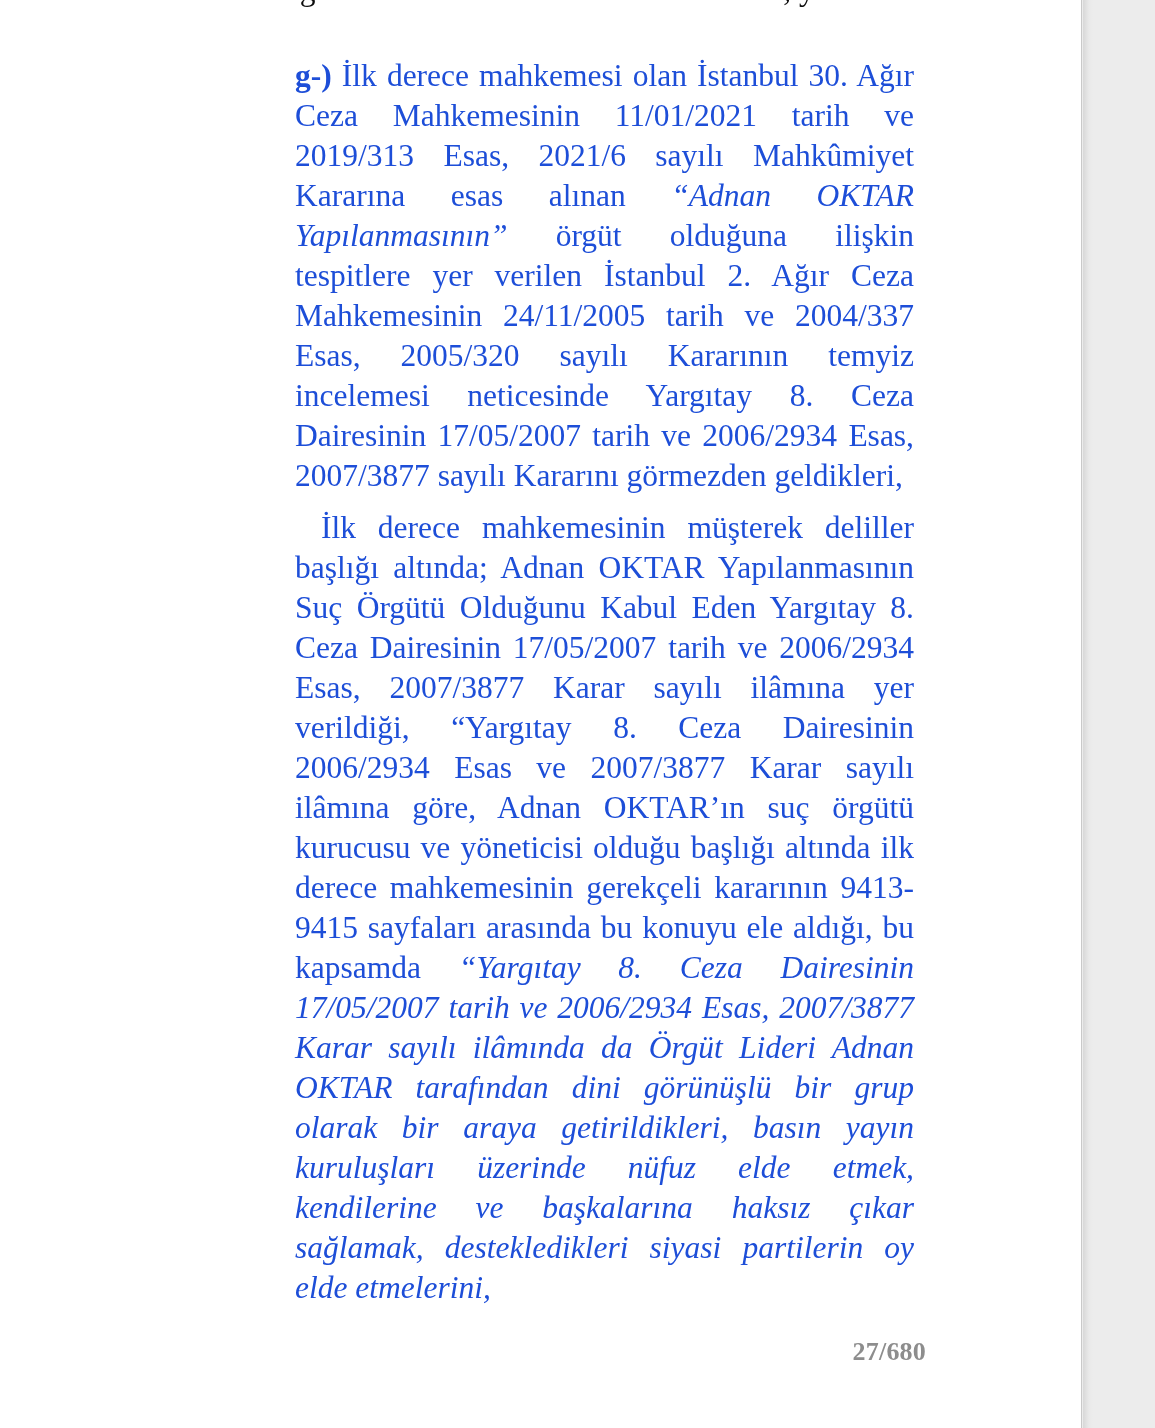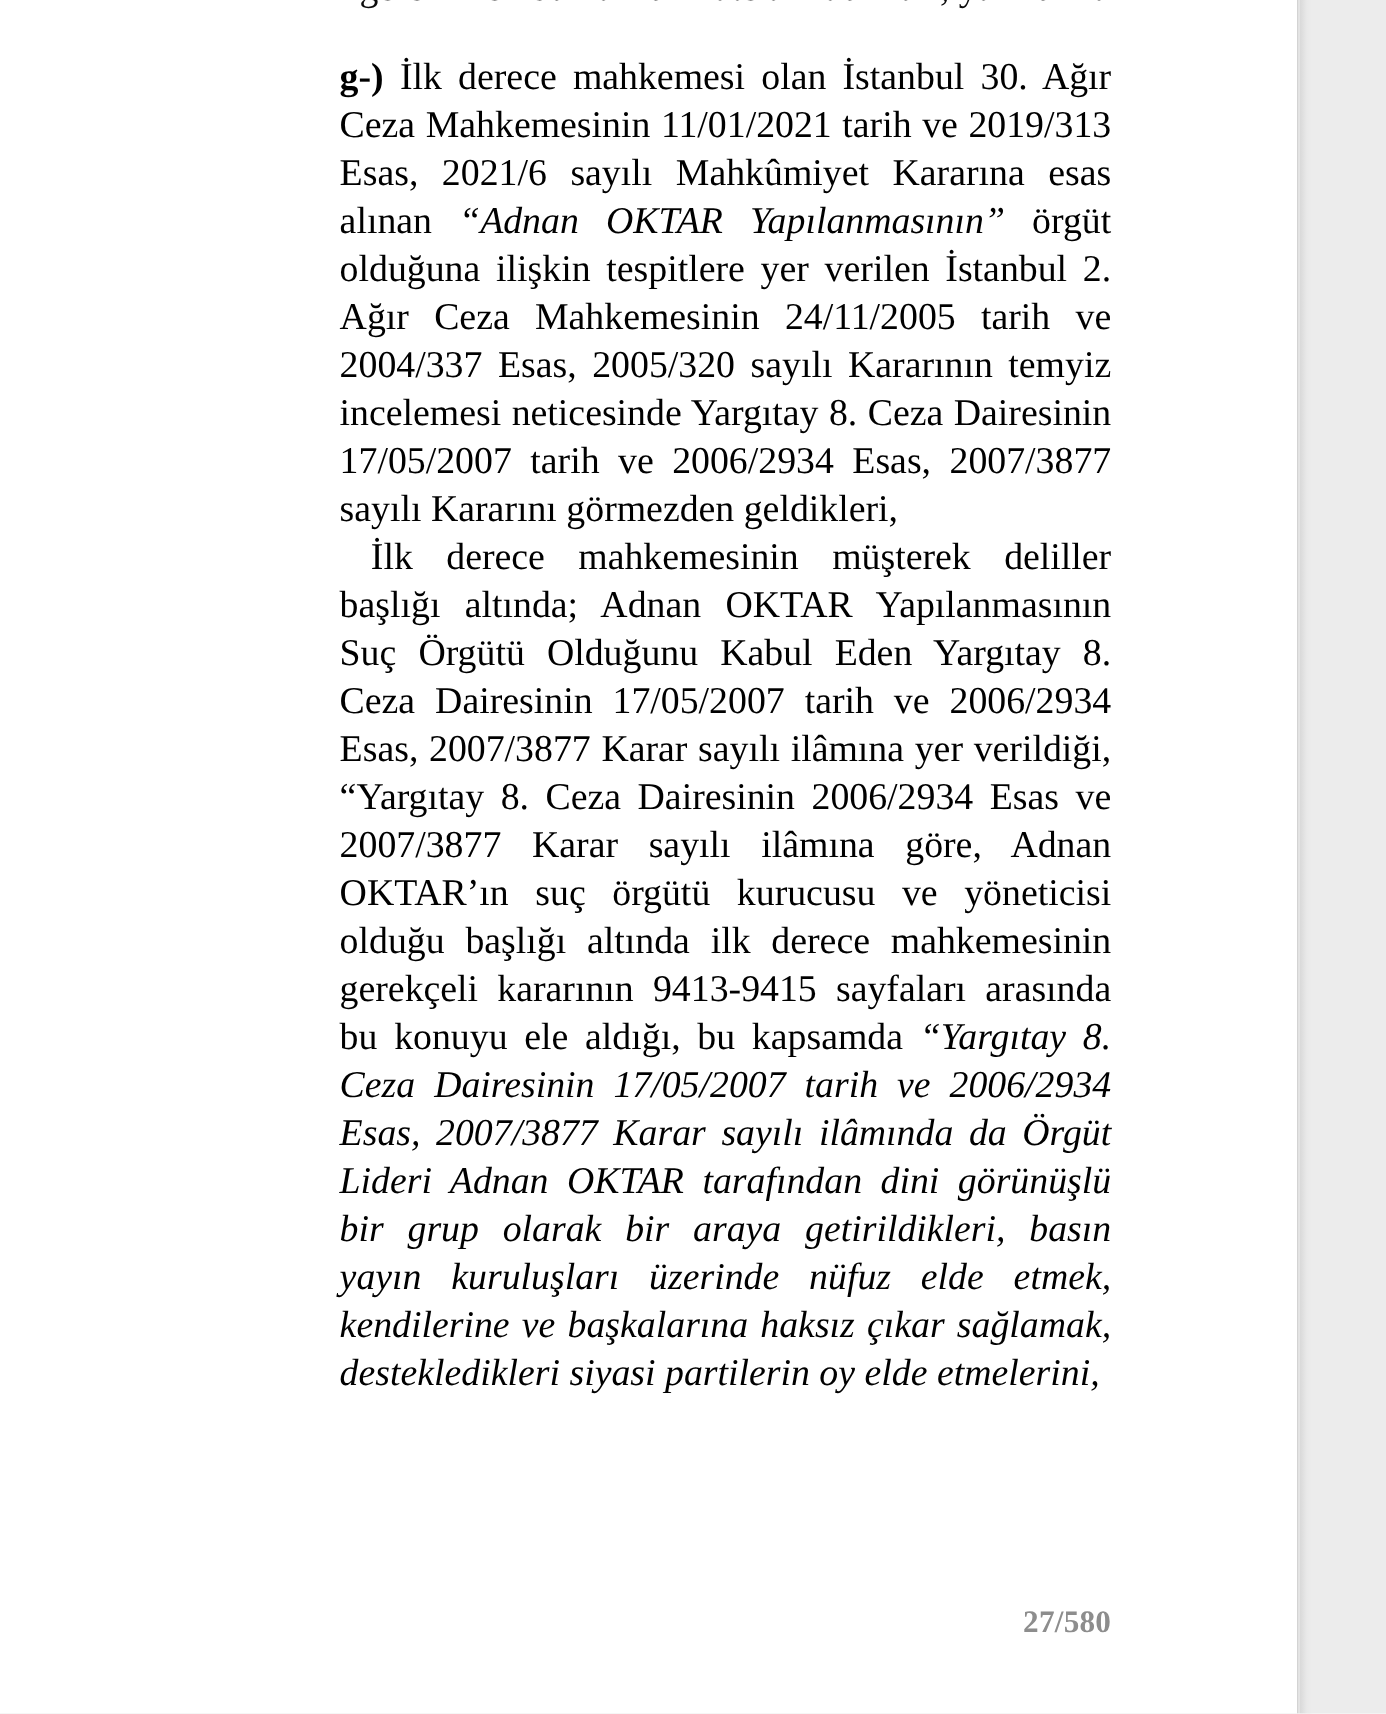--- a/index.html
+++ b/index.html
@@ -49,26 +49,26 @@
 
   
   #text-column {
     position: absolute;
     left: 283px;
     top: 0;
     width: 643px;
   }
 
   .doc-par {
-    margin: 0;
+    margin: 12px;
     text-align: justify;
     text-justify: inter-word;
     font-size: 31.5px;
     line-height: 40px;
-    color: #000000;
+    color: #1d4ed8;
     -webkit-font-smoothing: antialiased;
     hyphens: manual;
   }
 
   
   #clipped-top-line {
     position: absolute;
     left: 283px;
     top: -30px;
     width: 643px;
@@ -116,20 +116,20 @@
 
     <div id="text-column">
 
       <p class="doc-par par-a"><b class="marker">g-)</b><span> İlk derece mahkemesi olan İstanbul 30. Ağır Ceza Mahkemesinin 11/01/2021 tarih ve 2019/313 Esas, 2021/6 sayılı Mahkûmiyet Kararına esas alınan </span><i class="q">“Adnan OKTAR Yapılanmasının”</i><span> örgüt olduğuna ilişkin tespitlere yer verilen İstanbul 2. Ağır Ceza Mahkemesinin 24/11/2005 tarih ve 2004/337 Esas, 2005/320 sayılı Kararının temyiz incelemesi neticesinde Yargıtay 8. Ceza Dairesinin 17/05/2007 tarih ve 2006/2934 Esas, 2007/3877 sayılı Kararını görmezden geldikleri,</span></p>
 
       <p class="doc-par par-b"><span>İlk derece mahkemesinin müşterek deliller başlığı altında; Adnan OKTAR Yapılanmasının Suç Örgütü Olduğunu Kabul Eden Yargıtay 8. Ceza Dairesinin 17/05/2007 tarih ve 2006/2934 Esas, 2007/3877 Karar sayılı ilâmına yer verildiği, “Yargıtay 8. Ceza Dairesinin 2006/2934 Esas ve 2007/3877 Karar sayılı ilâmına göre, Adnan OKTAR’ın suç örgütü kurucusu ve yöneticisi olduğu başlığı altında ilk derece mahkemesinin gerekçeli kararının 9413-9415 sayfaları arasında bu konuyu ele aldığı, bu kapsamda </span><i class="q">“Yargıtay 8. Ceza Dairesinin 17/05/2007 tarih ve 2006/2934 Esas, 2007/3877 Karar sayılı ilâmında da Örgüt Lideri Adnan OKTAR tarafından dini görünüşlü bir grup olarak bir araya getirildikleri, basın yayın kuruluşları üzerinde nüfuz elde etmek, kendilerine ve başkalarına haksız çıkar sağlamak, destekledikleri siyasi partilerin oy elde etmelerini,</i></p>
 
     </div>
 
     <div id="page-footer">
-      <span id="page-number">27/580</span>
+      <span id="page-number">27/680</span>
     </div>
 
   </div>
 
   <div id="page-edge-shadow"></div>
 
 </div>
 
 </body></html>

